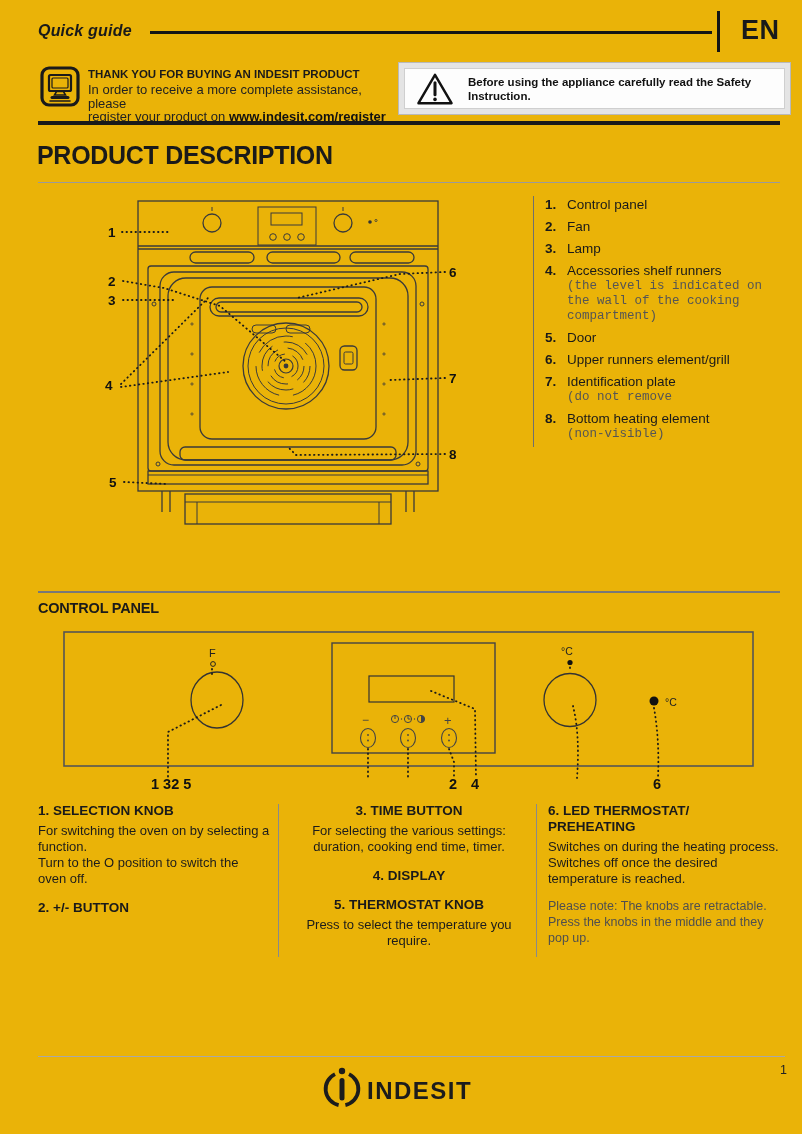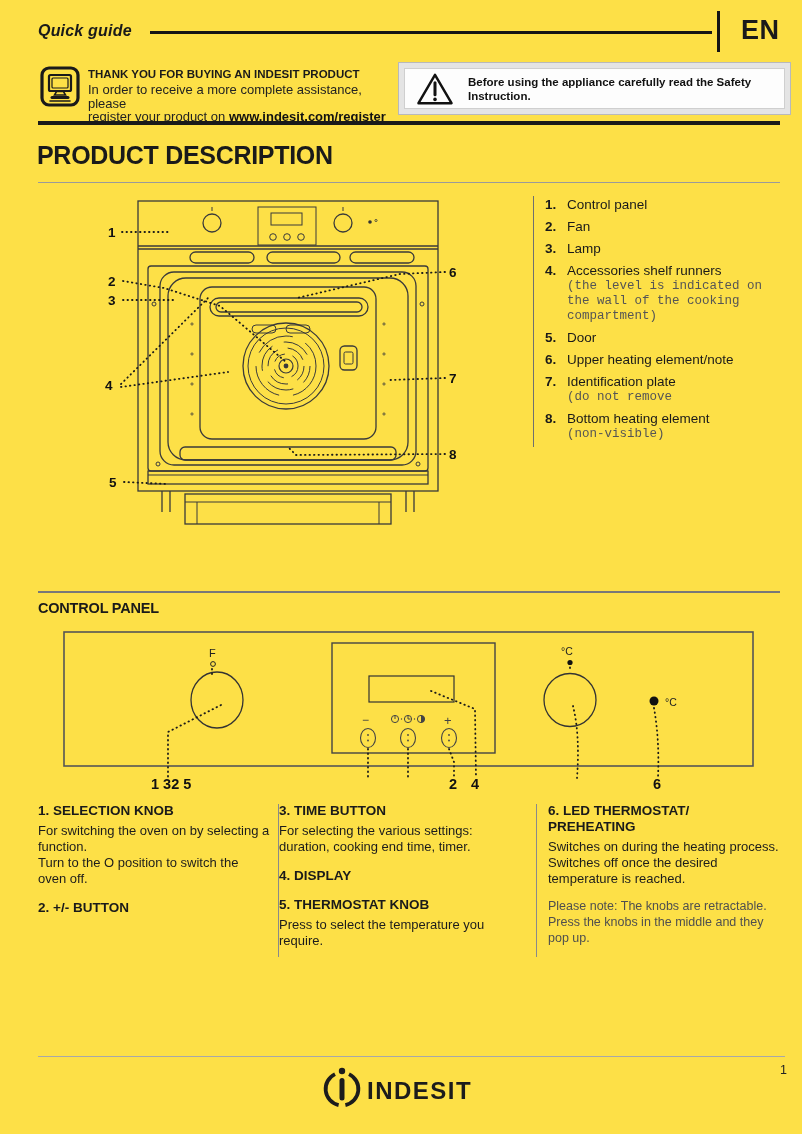--- a/index.html
+++ b/index.html
@@ -1,16 +1,16 @@
 <!DOCTYPE html>
 <html><head>
 <meta charset="utf-8">
 <style>
   html,body{margin:0;padding:0;background:#e9e9e9;}
-  .page{position:relative;width:802px;height:1134px;background:#fde047;margin:0 auto;
+  .page{position:relative;width:802px;height:1134px;background:#eab308;margin:0 auto;
         font-family:"Liberation Sans","DejaVu Sans",sans-serif;color:#1a1a1a;overflow:hidden;}
   
   .qg{position:absolute;left:38px;top:22px;font-size:16px;font-weight:bold;font-style:italic;letter-spacing:.2px;}
   .header-line{position:absolute;left:150px;top:31px;width:562px;height:2.5px;background:#151515;}
   .header-vbar{position:absolute;left:717px;top:11px;width:2.5px;height:41px;background:#151515;}
   .lang{position:absolute;left:741px;top:15px;font-size:27px;font-weight:bold;letter-spacing:.5px;}
   
   .reg-icon{position:absolute;left:40px;top:66px;width:40px;height:42px;}
   .reg-text{position:absolute;left:88px;top:68px;width:310px;}
   .reg-title{font-size:11.5px;font-weight:bold;margin:0 0 3px 0;}
@@ -32,21 +32,21 @@
   .part-num{font-weight:bold;font-size:13.5px;width:22px;flex:0 0 auto;line-height:17px;}
   .part-body{font-size:13.5px;line-height:17px;}
   .part-note{font-size:12.5px;line-height:15px;color:#555;font-family:Liberation Mono, monospace;}
   
   .cp-sep{position:absolute;left:38px;top:591px;width:742px;height:1.6px;background:#787878;}
   .cp-title{position:absolute;left:38px;top:600px;font-size:14.5px;font-weight:bold;letter-spacing:-.2px;}
   .panel-svg{position:absolute;left:63px;top:631px;width:692px;height:162px;}
   
   .col{position:absolute;top:803px;}
   .col1{left:38px;width:232px;}
-  .col2{left:279px;width:236px;}
+  .col2{left:291px;width:236px;text-align:center;}
   .col3{left:548px;width:234px;}
   .vdiv{position:absolute;top:804px;width:1.3px;height:153px;background:#8a8a8a;}
   .vdiv1{left:278px;} .vdiv2{left:536px;}
   .cp-h{font-size:13.5px;font-weight:bold;margin:0 0 4px 0;line-height:16px;}
   .cp-h.mt{margin-top:13px;}
   .cp-p{font-size:13px;line-height:16px;margin:0;color:#1c1c1c;}
   .cp-note{font-size:12.5px;line-height:16px;margin-top:11px;color:#4f4f4f;}
   
   .foot-line{position:absolute;left:38px;top:1056px;width:747px;height:1.3px;background:#a8a8a8;}
   .page-num{position:absolute;left:780px;top:1063px;font-size:12.5px;color:#222;}
@@ -207,21 +207,21 @@
       <div class="part-item">
         <span class="part-num">4.</span>
         <span class="part-body">Accessories shelf runners<div class="part-note">(the level is indicated on the wall of the cooking compartment)</div></span>
       </div>
       <div class="part-item">
         <span class="part-num">5.</span>
         <span class="part-body">Door</span>
       </div>
       <div class="part-item">
         <span class="part-num">6.</span>
-        <span class="part-body">Upper heating element/note</span>
+        <span class="part-body">Upper runners element/grill</span>
       </div>
       <div class="part-item">
         <span class="part-num">7.</span>
         <span class="part-body">Identification plate<div class="part-note">(do not remove</div></span>
       </div>
       <div class="part-item">
         <span class="part-num">8.</span>
         <span class="part-body">Bottom heating element<div class="part-note">(non-visible)</div></span>
       </div>
     </div>

